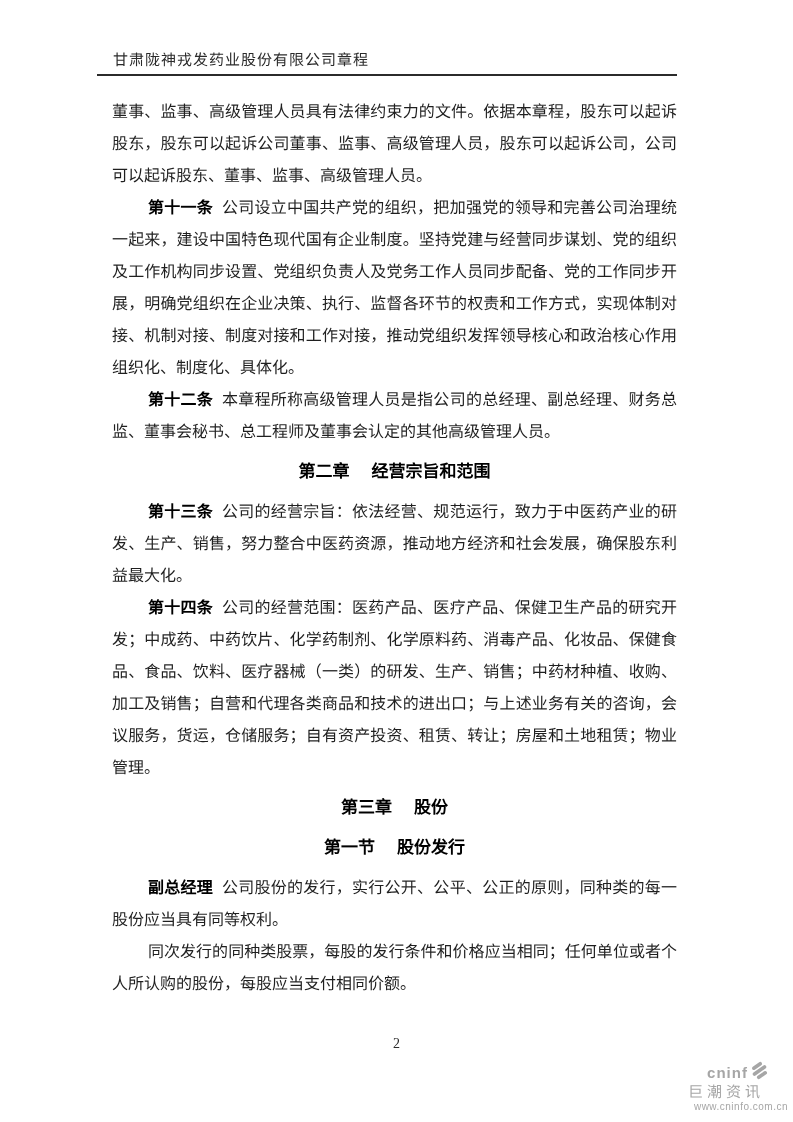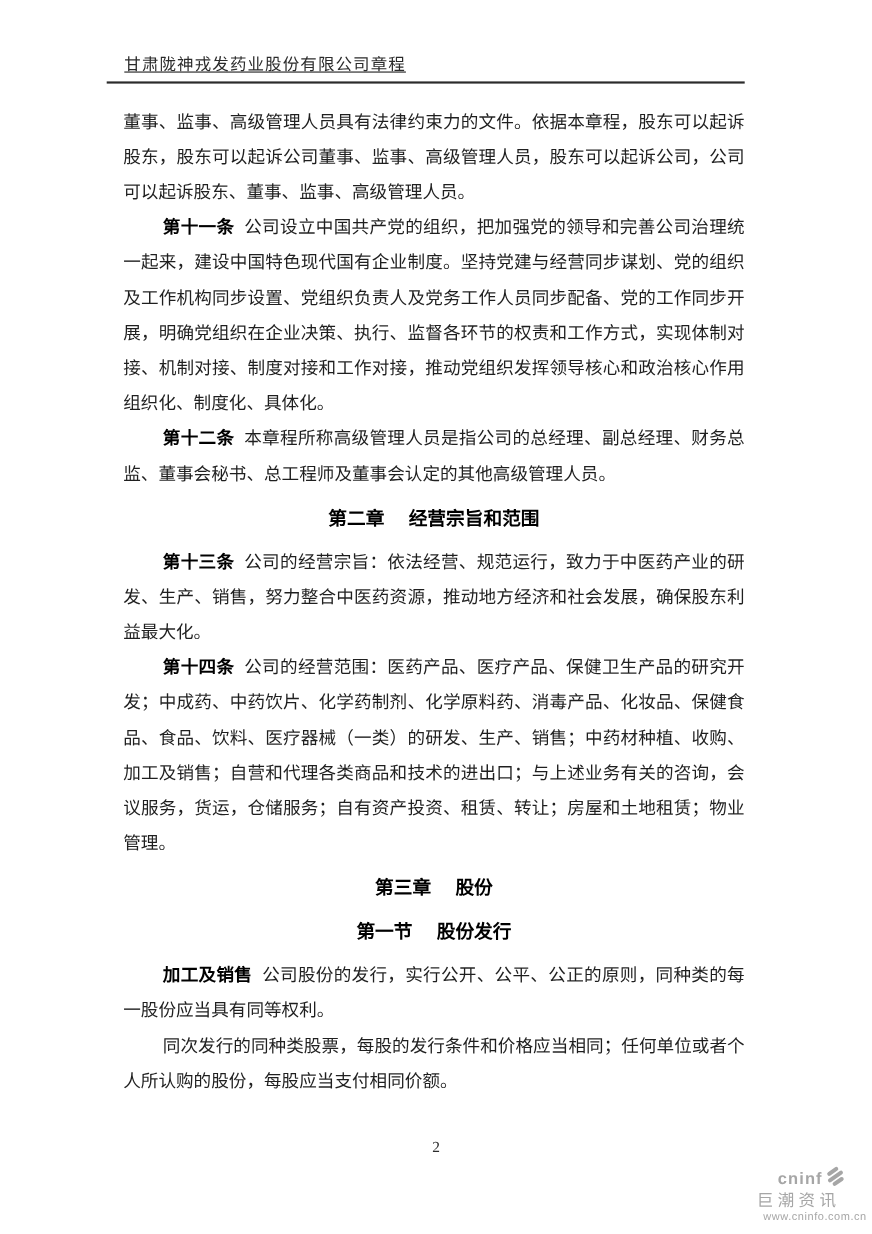--- a/index.html
+++ b/index.html
@@ -10,21 +10,20 @@
     position: relative;
     overflow: hidden;
     font-family: "Liberation Serif", "DejaVu Serif", serif;
     color: #1f1f1f;
   }
   .doc-header {
     position: absolute;
     left: 97px; top: 0;
     width: 580px;
     padding-top: 50px;
-    text-decoration: underline;
   }
   .doc-header-title {
     font-size: 15px;
     letter-spacing: 1px;
     color: #2b2b2b;
     padding: 0 0 4px 16px;
     line-height: 20px;
   }
   .doc-header-rule {
     border: 0;
@@ -113,21 +112,21 @@
 
   <p class="para indent"><span class="article-label">第十三条</span><span>公司的经营宗旨：依法经营、规范运行，致力于中医药产业的研发、生产、销售，努力整合中医药资源，推动地方经济和社会发展，确保股东利益最大化。</span></p>
 
   <p class="para indent"><span class="article-label">第十四条</span><span>公司的经营范围：医药产品、医疗产品、保健卫生产品的研究开发；中成药、中药饮片、化学药制剂、化学原料药、消毒产品、化妆品、保健食品、食品、饮料、医疗器械（一类）的研发、生产、销售；中药材种植、收购、加工及销售；自营和代理各类商品和技术的进出口；与上述业务有关的咨询，会议服务，货运，仓储服务；自有资产投资、租赁、转让；房屋和土地租赁；物业管理。</span></p>
 
   <h2 class="heading"><span class="h-label">第三章</span><span>股份</span></h2>
 
   <h3 class="heading"><span class="h-label">第一节</span><span>股份发行</span></h3>
 
 
-  <p class="para indent"><span class="article-label">加工及销售</span><span>公司股份的发行，实行公开、公平、公正的原则，同种类的每一股份应当具有同等权利。</span></p>
+  <p class="para indent"><span class="article-label">副总经理</span><span>公司股份的发行，实行公开、公平、公正的原则，同种类的每一股份应当具有同等权利。</span></p>
 
   <p class="para indent">同次发行的同种类股票，每股的发行条件和价格应当相同；任何单位或者个人所认购的股份，每股应当支付相同价额。</p>
 
 </main>
 
 <div class="page-number">2</div>
 
 <div class="watermark">
   <div class="wm-top">
     <span class="wm-brand">cninf</span>

